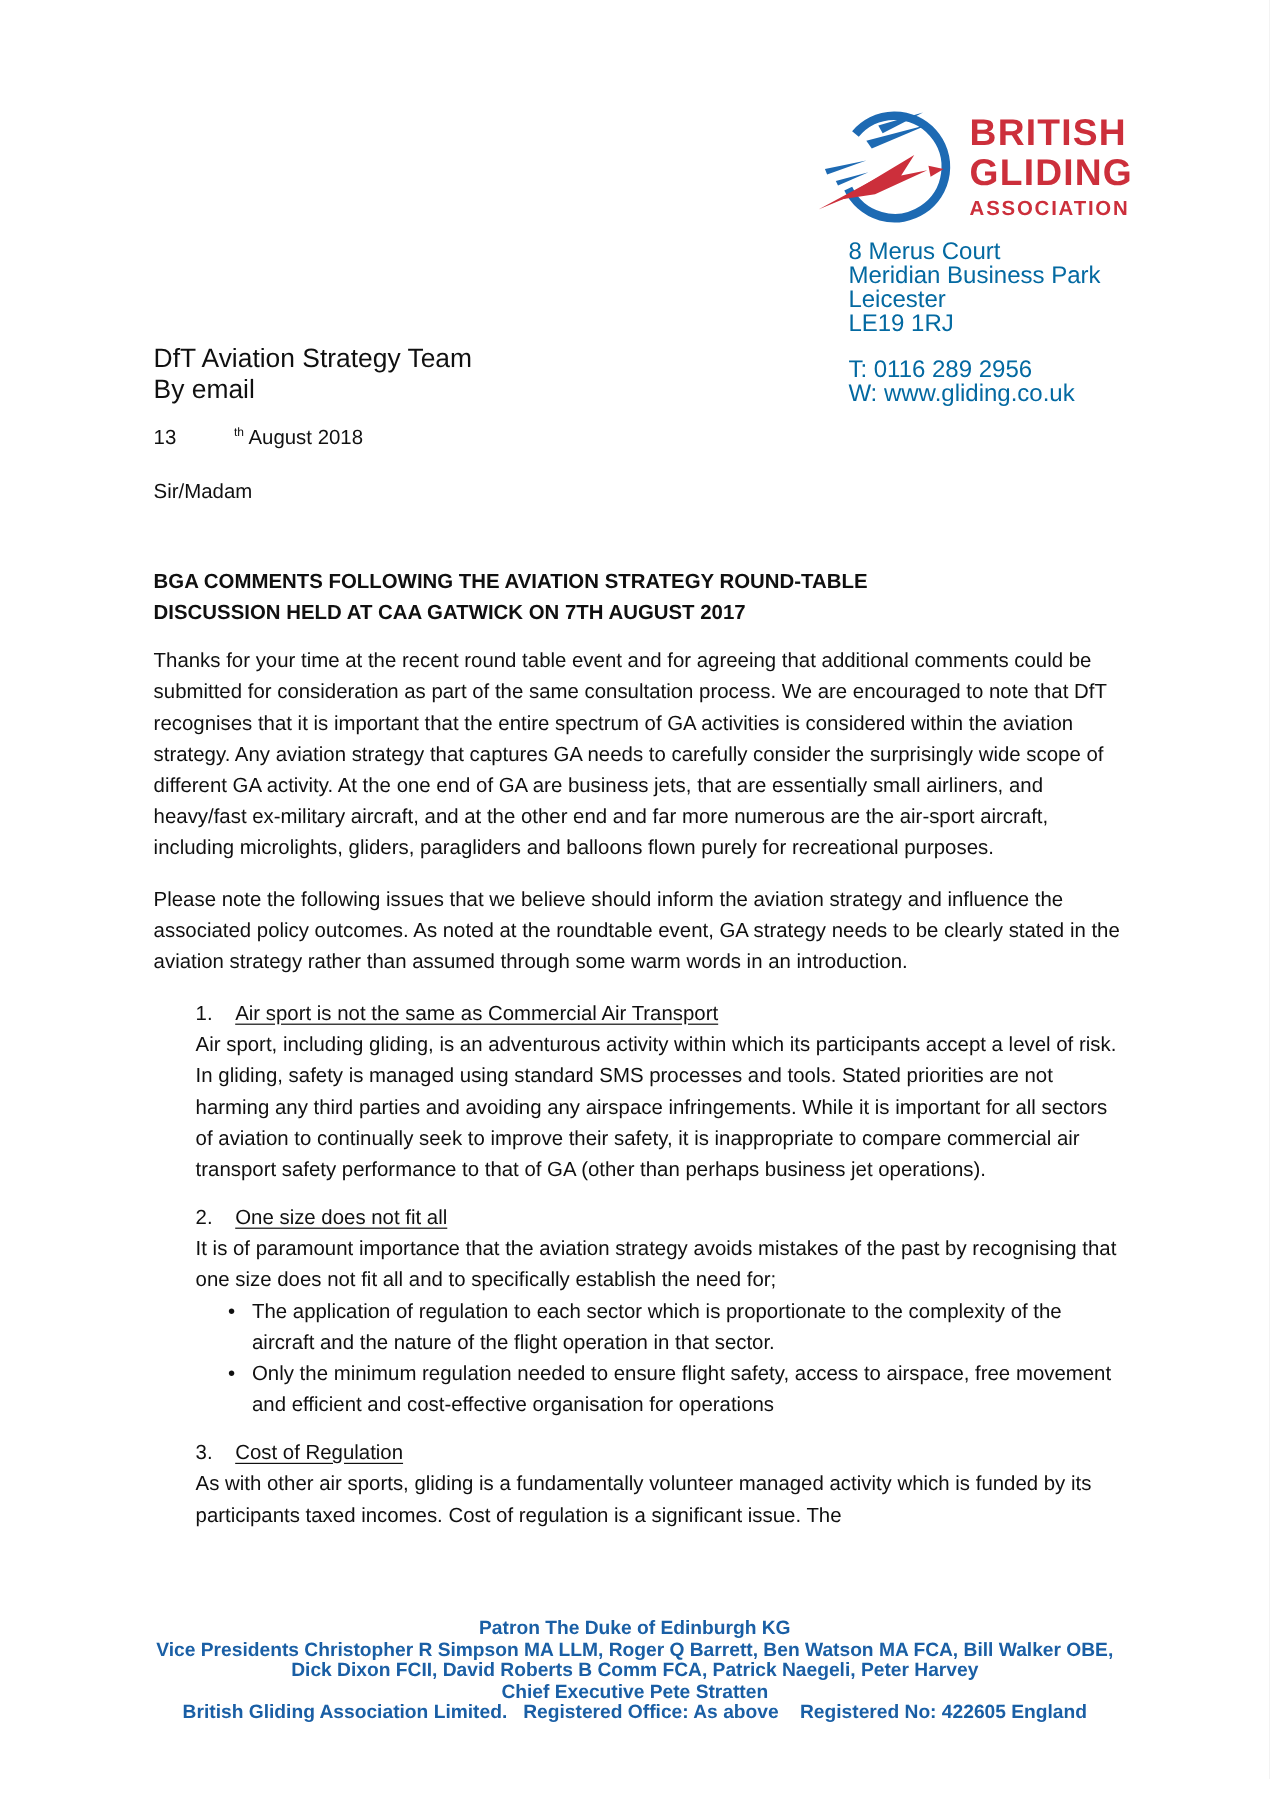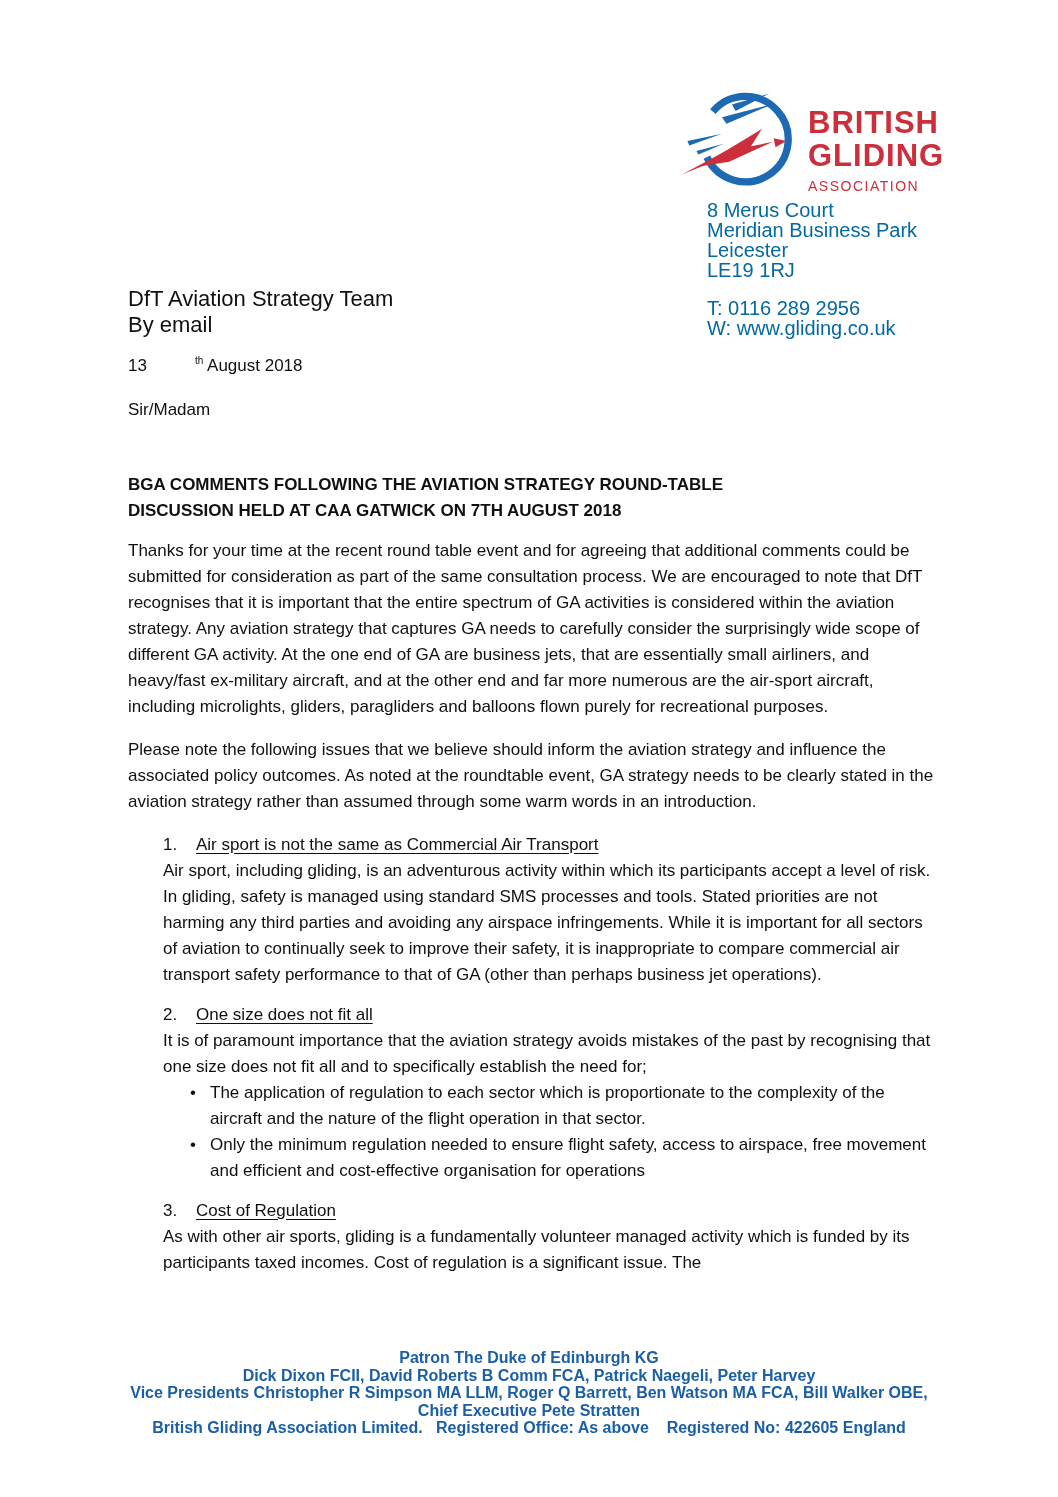--- a/index.html
+++ b/index.html
@@ -8,28 +8,28 @@
     width: 1058px;
     height: 1497px;
     margin: 0 auto;
     background: #ffffff;
     font-family: "Liberation Sans", sans-serif;
     color: #101010;
     overflow: hidden;
   }
 
   
-  .logo-wrap { position: absolute; left: 682px; top: 84px; display: flex; align-items: flex-end; }
+  .logo-wrap { position: absolute; left: 682px; top: 84px; display: flex; align-items: flex-start; }
   .logo-mark { width: 118px; height: 112px; }
   .logo-text { margin-left: 8px; margin-top: 10px; color: #cc2f3b; }
   .logo-text .big {
     font-size: 31px; font-weight: 700; line-height: 33px; letter-spacing: 1px;
   }
   .logo-text .small {
-    font-size: 14px; font-weight: 400; line-height: 20px; letter-spacing: 1.5px; margin-top: 4px;
+    font-size: 17px; font-weight: 700; line-height: 20px; letter-spacing: 1.5px; margin-top: 4px;
   }
 
   .address {
     position: absolute; left: 707px; top: 200px;
     color: #0369a1; font-size: 20px; line-height: 20px;
   }
   .address .spacer { height: 18px; }
 
   .recipient {
     position: absolute; left: 128px; top: 286px;
@@ -108,21 +108,21 @@
     <div>By email</div>
   </div>
 
   <div class="dateline"><span>13</span><sup>th</sup><span> August 2018</span></div>
 
   <div class="salutation">Sir/Madam</div>
 
   <div class="letter-body">
     <div class="subject">
       <div>BGA COMMENTS FOLLOWING THE AVIATION STRATEGY ROUND-TABLE</div>
-      <div>DISCUSSION HELD AT CAA GATWICK ON 7TH AUGUST 2018</div>
+      <div>DISCUSSION HELD AT CAA GATWICK ON 7TH AUGUST 2017</div>
     </div>
 
     <p class="para">Thanks for your time at the recent round table event and for agreeing that additional comments could be submitted for consideration as part of the same consultation process. We are encouraged to note that DfT recognises that it is important that the entire spectrum of GA activities is considered within the aviation strategy. Any aviation strategy that captures GA needs to carefully consider the surprisingly wide scope of different GA activity. At the one end of GA are business jets, that are essentially small airliners, and heavy/fast ex-military aircraft, and at the other end and far more numerous are the air-sport aircraft, including microlights, gliders, paragliders and balloons flown purely for recreational purposes.</p>
     <p class="para">Please note the following issues that we believe should inform the aviation strategy and influence the associated policy outcomes. As noted at the roundtable event, GA strategy needs to be clearly stated in the aviation strategy rather than assumed through some warm words in an introduction.</p>
 
     <div class="list-item">
       <div class="item-head">
         <span class="item-num">1.</span>
         <span class="item-title">Air sport is not the same as Commercial Air Transport</span>
       </div>
@@ -151,19 +151,19 @@
       <div class="item-head">
         <span class="item-num">3.</span>
         <span class="item-title">Cost of Regulation</span>
       </div>
       <p class="item-body">As with other air sports, gliding is a fundamentally volunteer managed activity which is funded by its participants taxed incomes. Cost of regulation is a significant issue. The</p>
     </div>
   </div>
 
   <div class="page-footer">
     <div class="footer-line">Patron The Duke of Edinburgh KG</div>
+    <div class="footer-line">Vice Presidents Christopher R Simpson MA LLM, Roger Q Barrett, Ben Watson MA FCA, Bill Walker OBE,</div>
     <div class="footer-line">Dick Dixon FCII, David Roberts B Comm FCA, Patrick Naegeli, Peter Harvey</div>
-    <div class="footer-line">Vice Presidents Christopher R Simpson MA LLM, Roger Q Barrett, Ben Watson MA FCA, Bill Walker OBE,</div>
     <div class="footer-line">Chief Executive Pete Stratten</div>
     <div class="footer-line">British Gliding Association Limited.   Registered Office: As above    Registered No: 422605 England</div>
   </div>
 
 </div>
 
 </body></html>

